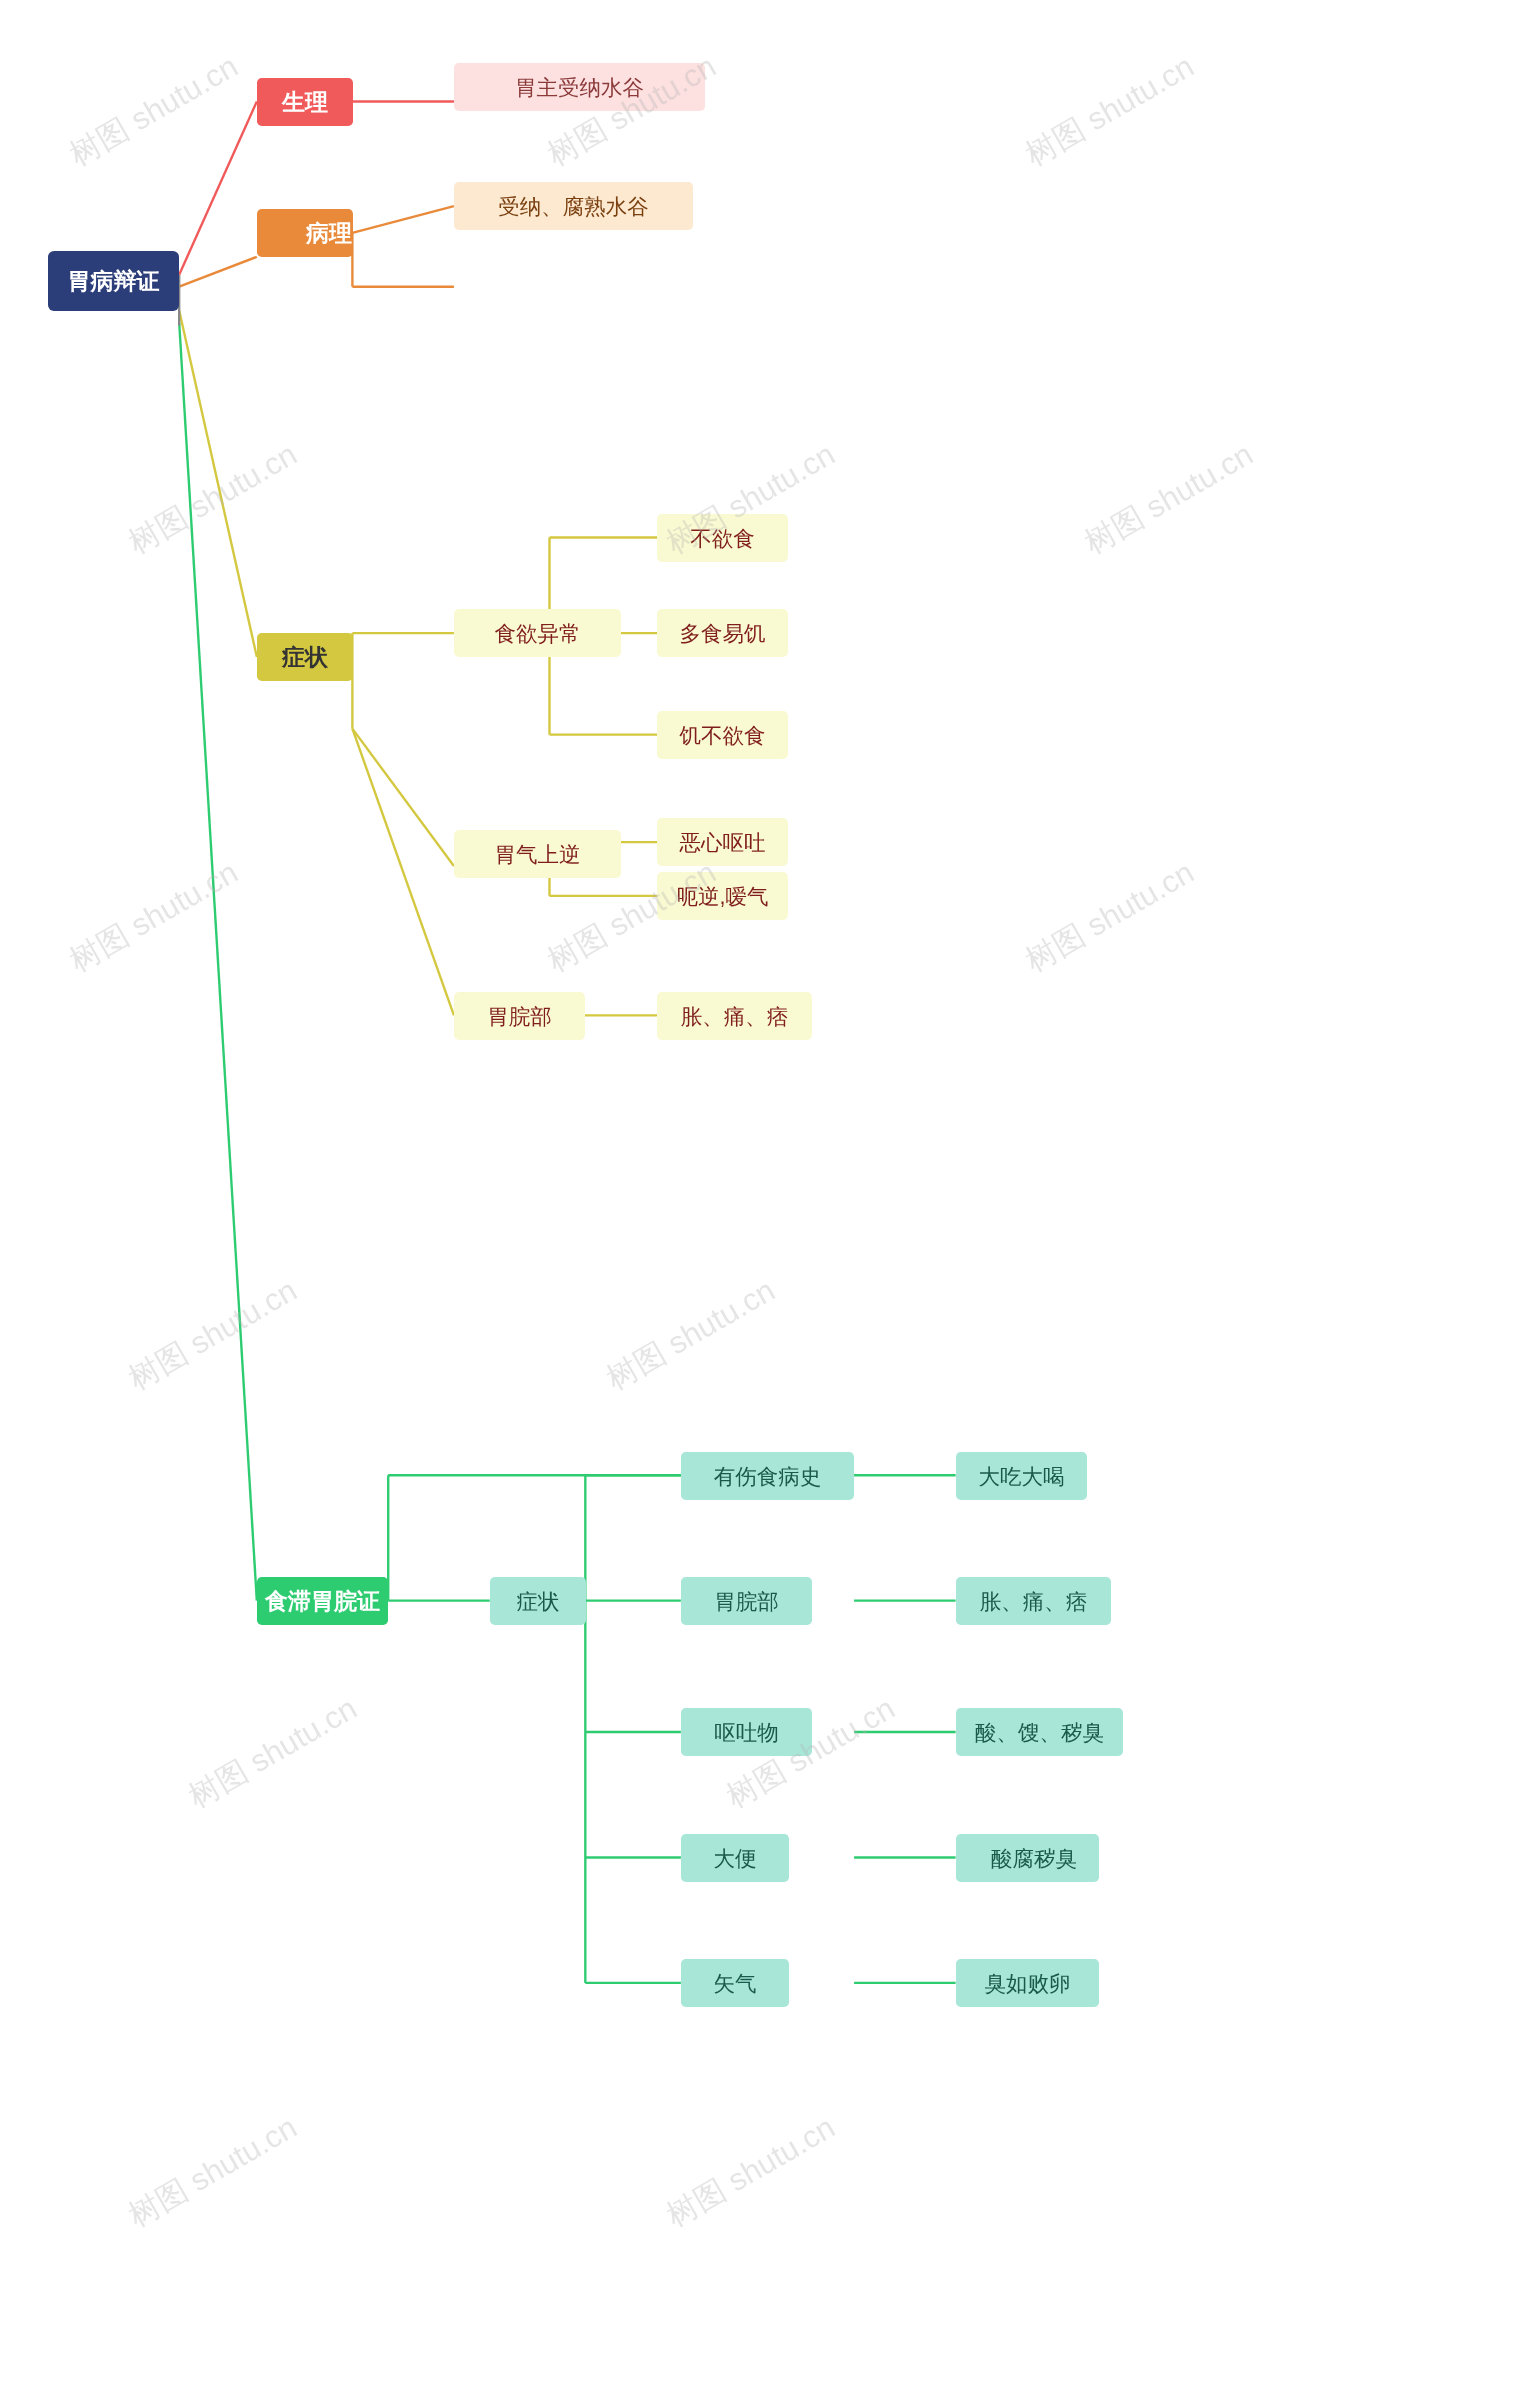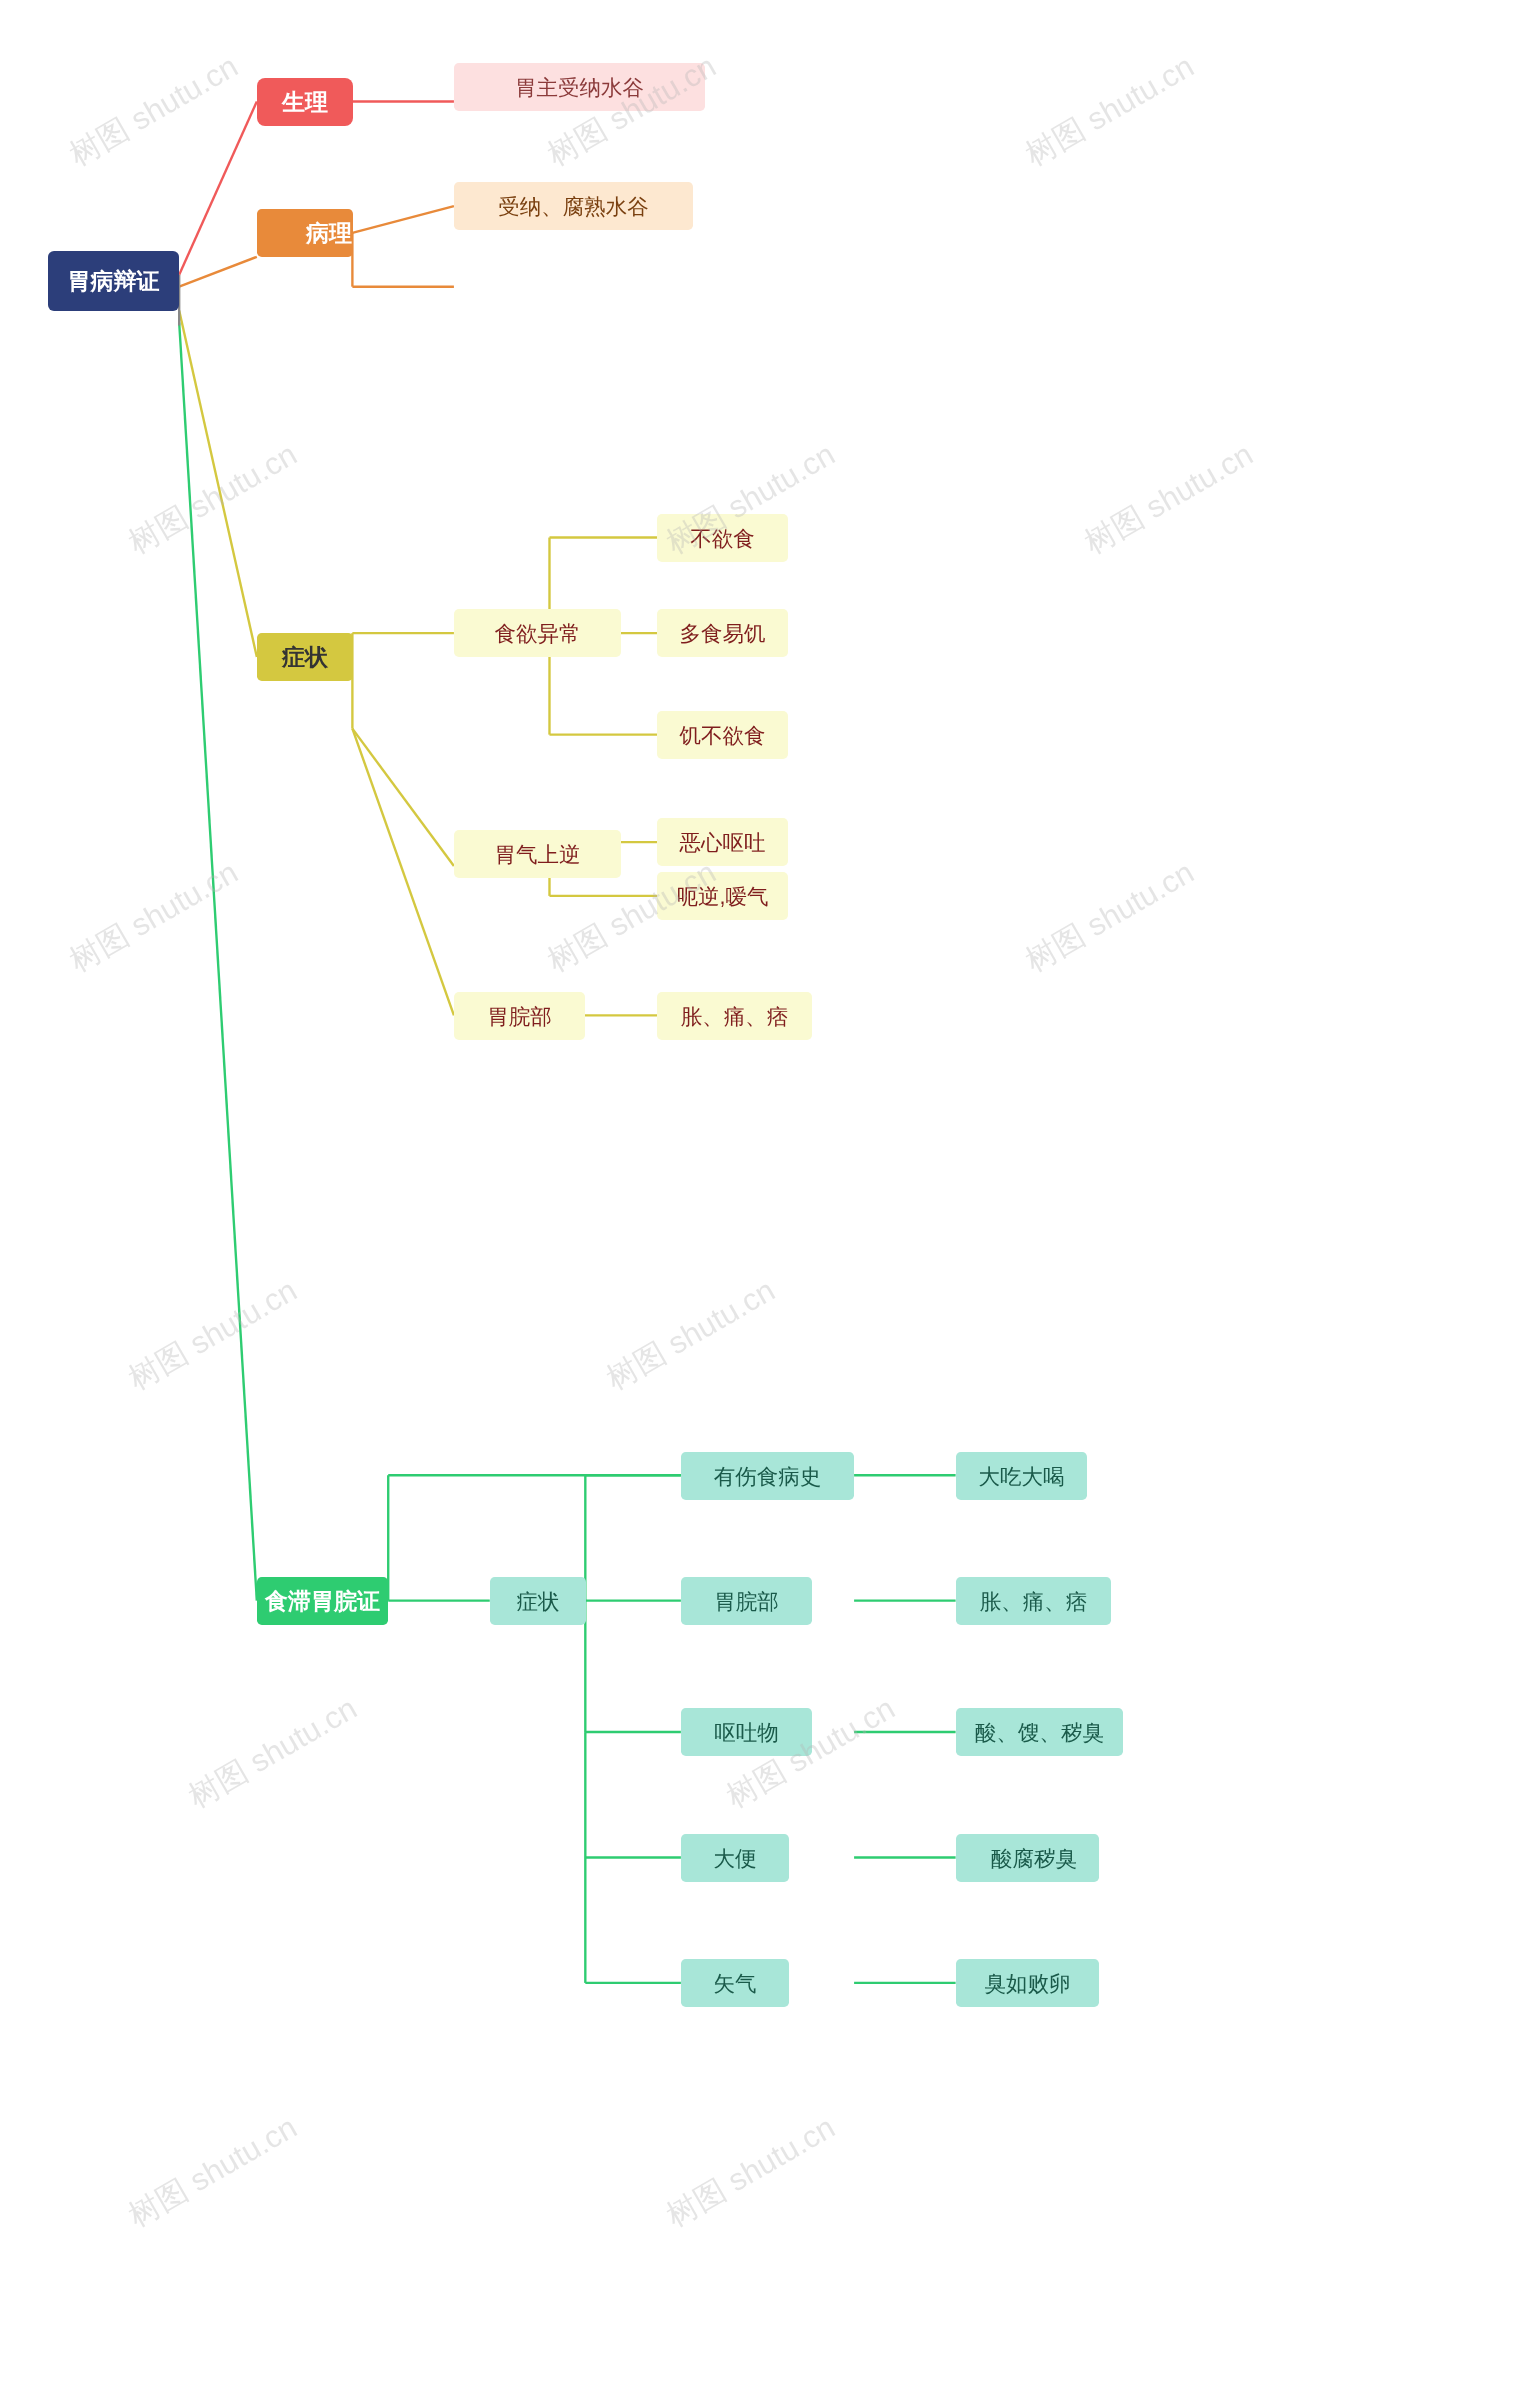--- a/index.html
+++ b/index.html
@@ -196,21 +196,21 @@
     <line x1="1430" y1="3320" x2="1600" y2="3320" stroke="#2ecc71" stroke-width="4"></line>
 
     <line x1="650" y1="2680" x2="650" y2="2470" stroke="#2ecc71" stroke-width="4"></line>
     <line x1="650" y1="2470" x2="1140" y2="2470" stroke="#2ecc71" stroke-width="4"></line>
   </svg>
 
   <div class="node node-root" style="left:48px; top:251px;">
     <span>胃病辩证</span>
   </div>
 
-  <div class="node node-l1-red" style="left:257px; top:78px;border-radius:8px;">
+  <div class="node node-l1-red" style="left:257px; top:78px;">
     <span>生理</span>
   </div>
 
   <div class="node node-l2-pink" style="left:454px; top:63px; width:251px; height:48px; font-size:21.5px;">
     <span>胃主受纳水谷</span>
   </div>
 
   <div class="node node-l1-orange" style="left:257px; top:209px;">
     <span>病理</span>
   </div>

